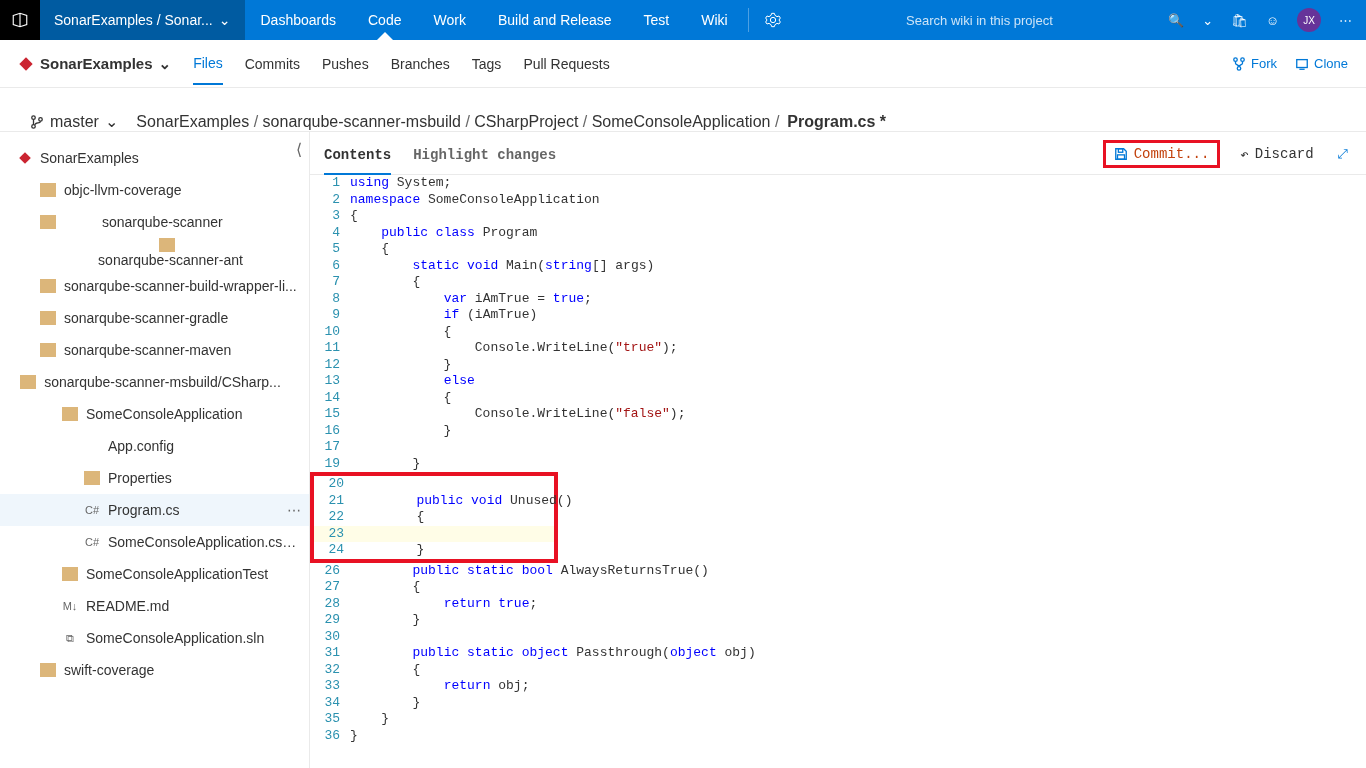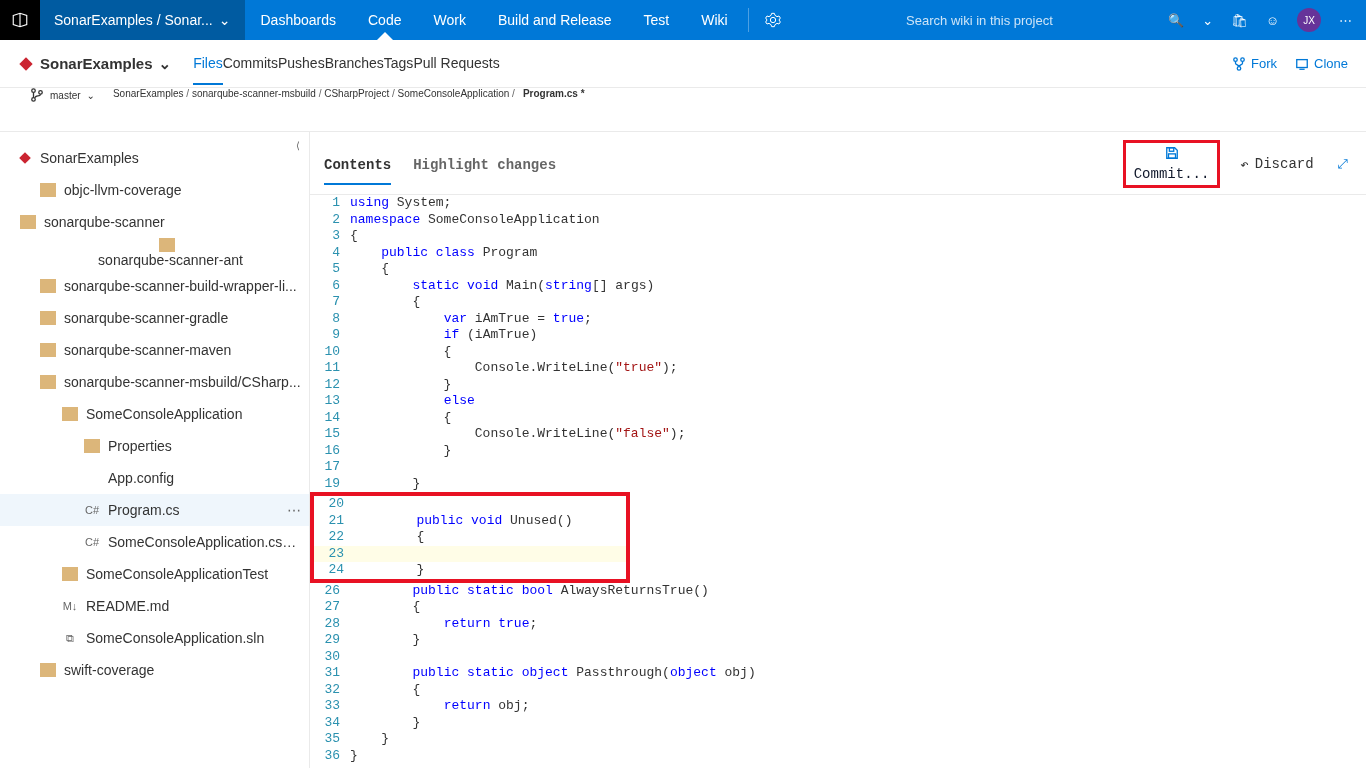--- a/index.html
+++ b/index.html
@@ -17,28 +17,28 @@
 .top-gear { padding: 0 12px; display: flex; align-items: center; }
 .top-spacer { flex: 1; }
 .search-box { display: flex; align-items: center; padding: 0 12px; width: 260px; color: rgba(255,255,255,0.8); font-size: 13px; }
 .top-icons { display: flex; align-items: center; gap: 18px; padding: 0 14px; }
 .top-icons .avatar { width: 24px; height: 24px; border-radius: 50%; background: #663399; display: flex; align-items: center; justify-content: center; font-size: 10px; }
 
 
 .sub-header { height: 48px; border-bottom: 1px solid #eaeaea; display: flex; align-items: center; padding: 0 18px; gap: 16px; }
 .repo-name { font-size: 15px; font-weight: 600; display: flex; align-items: center; gap: 6px; }
 .repo-name svg { color: #cb2431; }
-.sub-tabs { display: flex; margin-left: 6px; }
+.sub-tabs { display: flex; gap: 22px; margin-left: 6px; align-items: center; }
 .sub-tab { padding: 12px 0; cursor: pointer; font-size: 14px; color: #333; }
 .sub-tab.active { color: #0078d7; border-bottom: 2px solid #0078d7; }
 .sub-right { margin-left: auto; display: flex; gap: 18px; color: #0078d7; font-size: 13px; }
 .sub-right .link { display: flex; align-items: center; gap: 5px; cursor: pointer; }
 
 
-.path-row { height: 44px; display: flex; align-items: flex-start; padding: 0 30px; gap: 8px; font-size: 10px; color: #333; border-bottom: 1px solid #eaeaea; }
+.path-row { height: 44px; display: flex; align-items: flex-end; padding: 0 30px; gap: 8px; font-size: 16px; color: #333; border-bottom: 1px solid #eaeaea; }
 .path-branch { display: flex; align-items: center; gap: 6px; margin-right: 10px; }
 .path-seg { cursor: pointer; }
 .path-sep { color: #666; }
 .path-file { font-weight: 600; }
 .path-collapse { margin-left: auto; }
 
 
 .main { display: flex; height: calc(100vh - 132px); }
 
 
@@ -50,21 +50,21 @@
 .folder-icon { width: 16px; height: 14px; background: #dcb67a; margin-right: 8px; flex-shrink: 0; }
 .file-icon { width: 16px; margin-right: 8px; font-size: 11px; color: #666; flex-shrink: 0; text-align: center; }
 
 
 .editor-area { flex: 1; display: flex; flex-direction: column; overflow: hidden; }
 .editor-tabs { display: flex; align-items: center; padding: 8px 14px 0; border-bottom: 1px solid #eaeaea; gap: 22px; font-family: Liberation Mono, monospace; }
 .editor-tab { padding: 6px 0 10px; cursor: pointer; font-size: 14px; font-weight: 600; color: #666; }
 .editor-tab.active { color: #333; border-bottom: 2px solid #0078d7; margin-bottom: -1px; }
 .editor-actions { margin-left: auto; display: flex; align-items: center; gap: 14px; padding-bottom: 6px; }
 .editor-actions .btn { display: flex; align-items: center; gap: 6px; cursor: pointer; font-size: 14px; padding: 3px 6px; }
-.commit-btn { border: 3px solid #e81123; padding: 3px 8px !important; color: #0f172a; flex-direction: column; }
+.commit-btn { border: 3px solid #e81123; padding: 3px 8px !important; color: #c2410c; }
 .discard-btn { color: #333; }
 
 
 .code-wrap { flex: 1; overflow: auto; font-family: Consolas, "Courier New", monospace; font-size: 13px; line-height: 16.5px; position: relative; }
 .code-line { display: flex; }
 .line-num { width: 40px; text-align: right; color: #2b91af; padding-right: 10px; user-select: none; flex-shrink: 0; }
 .line-code { white-space: pre; flex: 1; }
 .code-line.current { background: #fffde7; }
 .kw { color: #0000ff; }
 .str { color: #a31515; }
@@ -171,55 +171,55 @@
       <div class="tree-item" style="padding-left: 18px;">
         <svg width="14" height="14" viewBox="0 0 24 24" style="margin-right:8px">
           <path d="M12 2 L22 12 L12 22 L2 12 Z" fill="#cb2431"></path>
         </svg>
         <span class="label">SonarExamples</span>
       </div>
       <div class="tree-item" style="padding-left: 40px;">
         <span class="folder-icon"></span>
         <span class="label">objc-llvm-coverage</span>
       </div>
-      <div class="tree-item" style="padding-left: 20px;">
+      <div class="tree-item" style="padding-left: 40px; gap: 38px;">
         <span class="folder-icon"></span>
         <span class="label">sonarqube-scanner</span>
       </div>
       <div class="tree-item" style="padding-left: 40px; flex-direction: column;">
         <span class="folder-icon"></span>
         <span class="label">sonarqube-scanner-ant</span>
       </div>
       <div class="tree-item" style="padding-left: 40px;">
         <span class="folder-icon"></span>
         <span class="label">sonarqube-scanner-build-wrapper-li...</span>
       </div>
       <div class="tree-item" style="padding-left: 40px;">
         <span class="folder-icon"></span>
         <span class="label">sonarqube-scanner-gradle</span>
       </div>
       <div class="tree-item" style="padding-left: 40px;">
         <span class="folder-icon"></span>
         <span class="label">sonarqube-scanner-maven</span>
       </div>
-      <div class="tree-item" style="padding-left: 40px;">
+      <div class="tree-item" style=" justify-content: center;">
         <span class="folder-icon"></span>
         <span class="label">sonarqube-scanner-msbuild/CSharp...</span>
       </div>
       <div class="tree-item" style="padding-left: 62px;">
         <span class="folder-icon"></span>
         <span class="label">SomeConsoleApplication</span>
-      </div>
-      <div class="tree-item" style="padding-left: 84px;">
-        <span class="folder-icon"></span>
-        <span class="label">Properties</span>
       </div>
       <div class="tree-item" style="padding-left: 84px;">
         <span class="file-icon"></span>
         <span class="label">App.config</span>
+      </div>
+      <div class="tree-item" style="padding-left: 84px;">
+        <span class="folder-icon"></span>
+        <span class="label">Properties</span>
       </div>
       <div class="tree-item selected" style="padding-left: 84px;">
         <span class="file-icon">C#</span>
         <span class="label">Program.cs</span>
         <span class="more">⋯</span>
       </div>
       <div class="tree-item" style="padding-left: 84px;">
         <span class="file-icon">C#</span>
         <span class="label">SomeConsoleApplication.csp...</span>
       </div>
@@ -329,21 +329,21 @@
           <span class="line-code"><span>            }</span></span>
         </div>
         <div class="code-line">
           <span class="line-num">17</span>
           <span class="line-code"><span></span></span>
         </div>
         <div class="code-line">
           <span class="line-num">19</span>
           <span class="line-code"><span>        }</span></span>
         </div>
-        <div class="highlight-box" style="width: 320px;">
+        <div class="highlight-box" style="width: 248px;">
           <div class="code-line">
             <span class="line-num">20</span>
             <span class="line-code"><span></span></span>
           </div>
           <div class="code-line">
             <span class="line-num">21</span>
             <span class="line-code"><span>        </span><span class="kw">public void </span><span>Unused()</span></span>
           </div>
           <div class="code-line">
             <span class="line-num">22</span>

